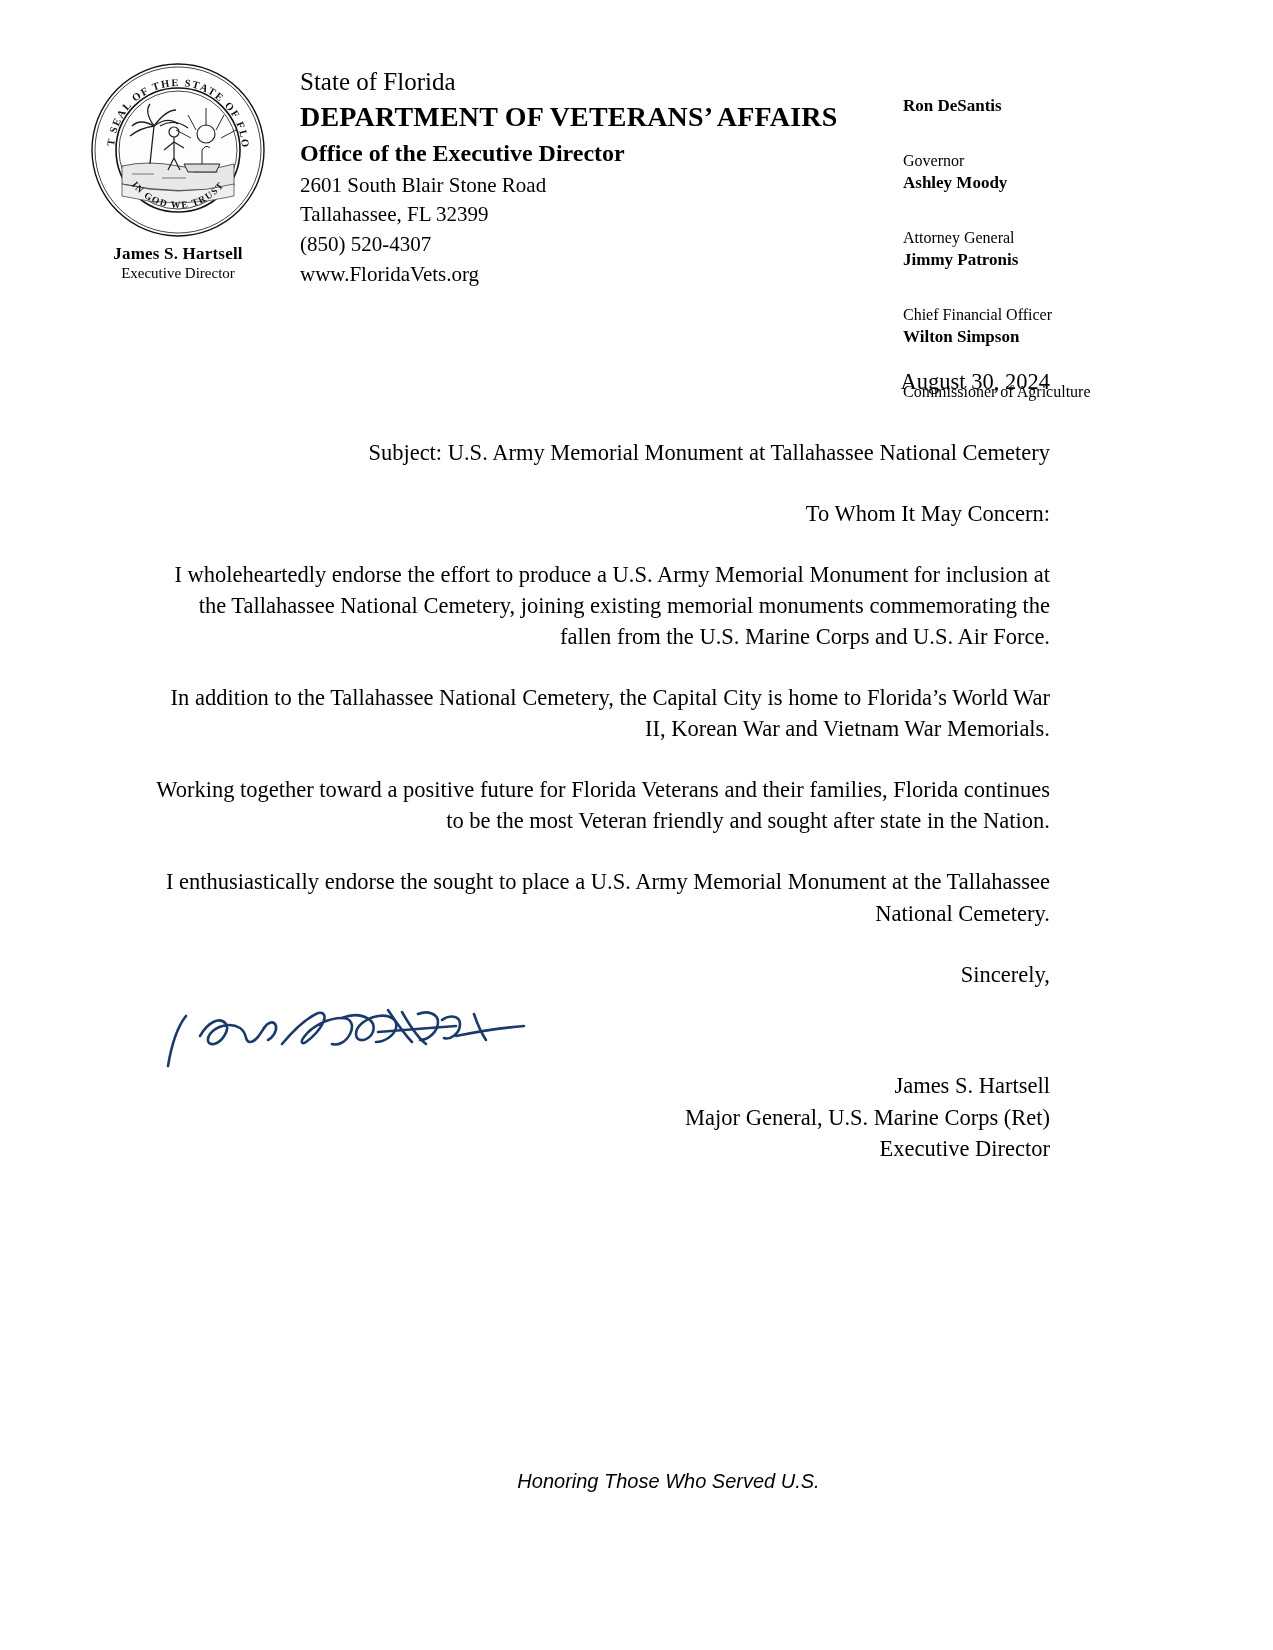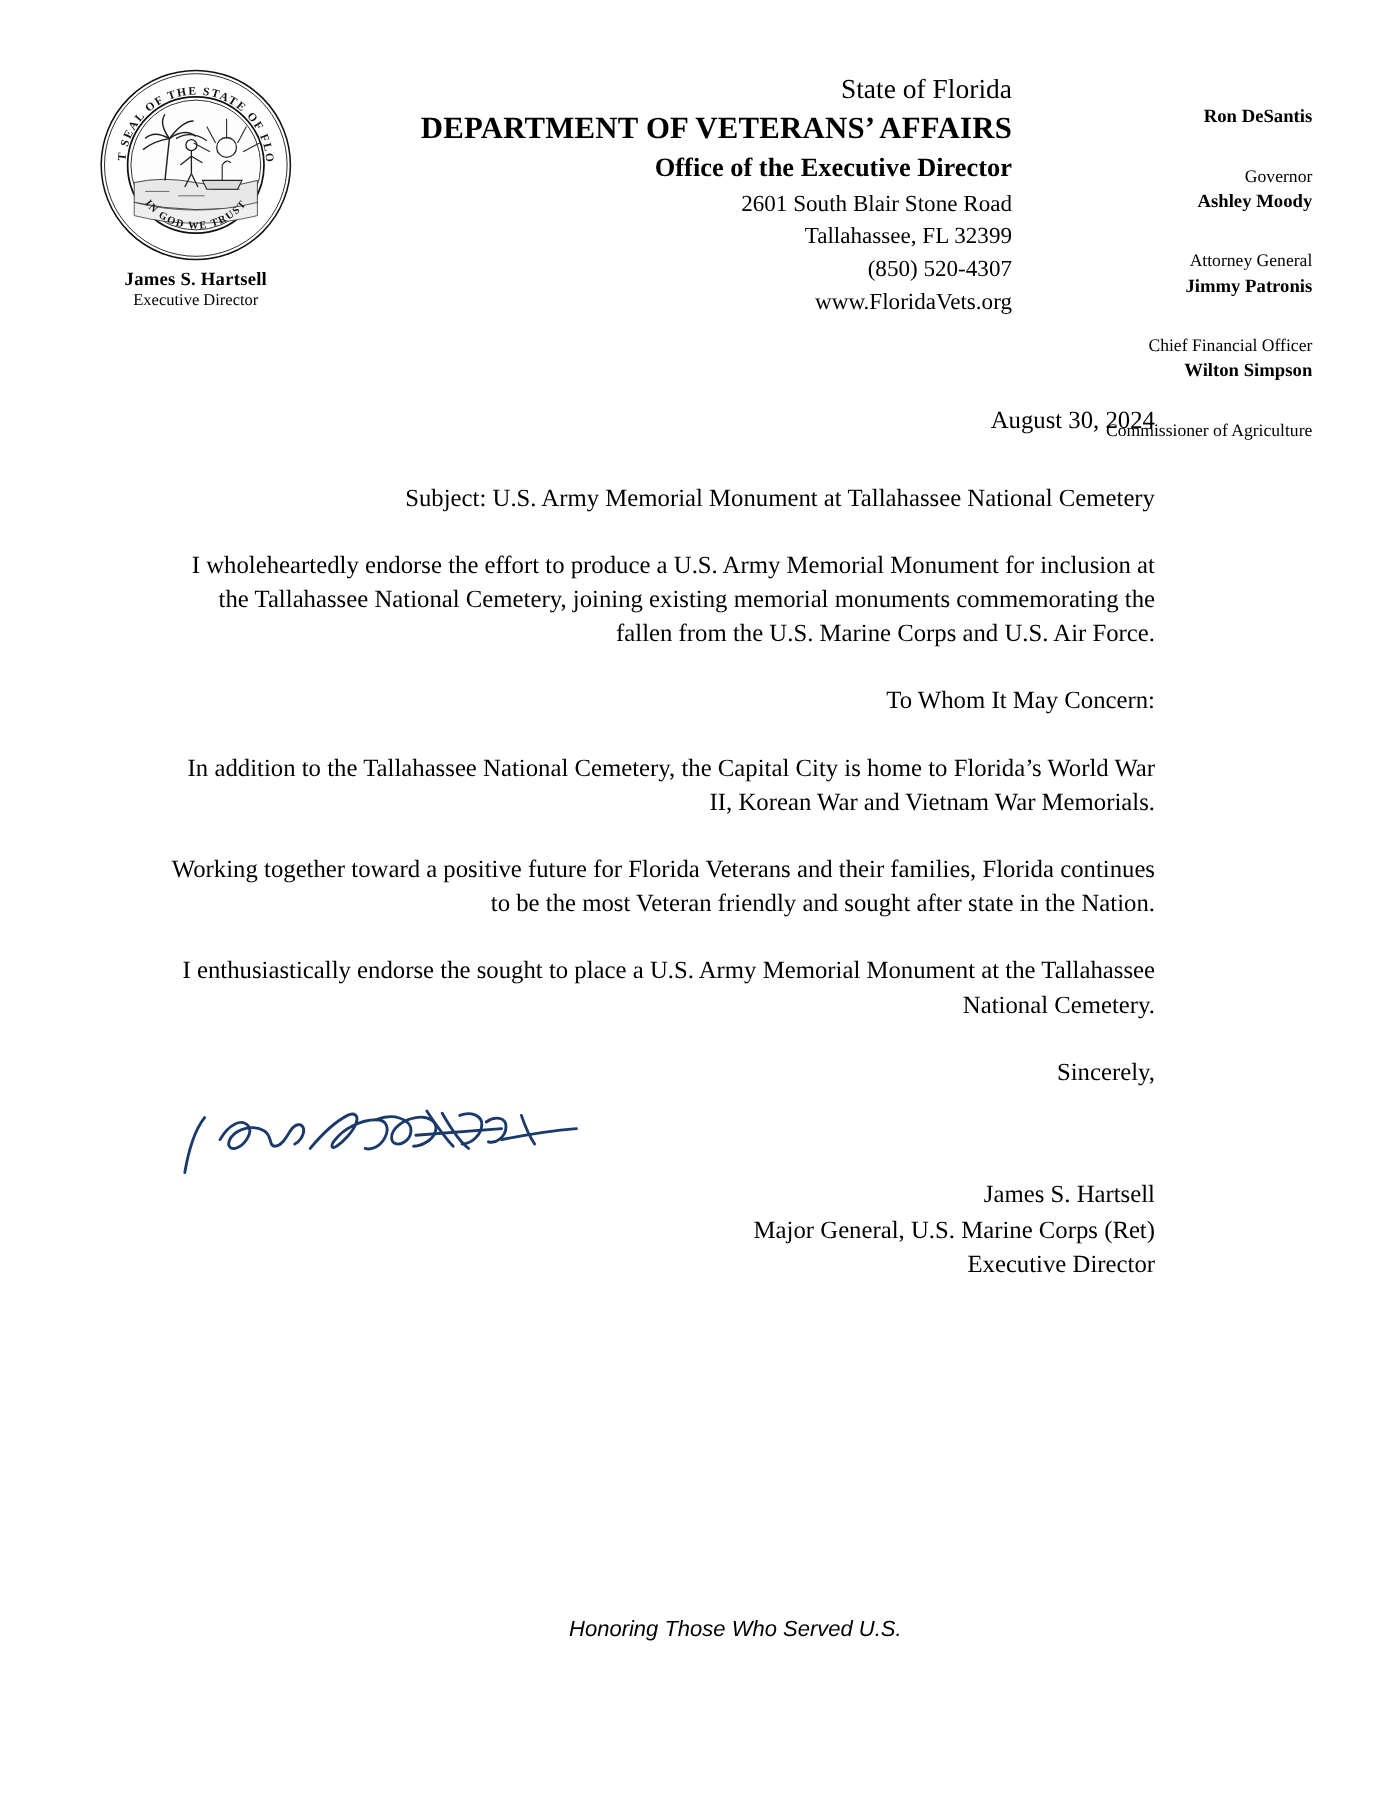--- a/index.html
+++ b/index.html
@@ -49,21 +49,21 @@
   .seal-title {
     font-size: 15px;
     margin-top: 1px;
   }
 
   .center-block {
     position: absolute;
     left: 300px;
     top: 18px;
     width: 620px;
-    text-align: right;
+    text-align: left;
     line-height: 1.28;
   }
   .ch-line1 { font-size: 25px; }
   .ch-line2 {
     font-size: 28px;
     font-weight: bold;
     letter-spacing: 0.2px;
     margin-top: 1px;
   }
   .ch-line3 {
@@ -71,21 +71,21 @@
     font-weight: bold;
     margin-top: 3px;
   }
   .ch-addr { font-size: 21px; margin-top: 3px; }
 
   .officials {
     position: absolute;
     right: 80px;
     top: 48px;
     width: 290px;
-    text-align: right;
+    text-align: left;
     line-height: 1.18;
   }
   .off-name {
     font-size: 17px;
     font-weight: bold;
   }
   .off-role {
     font-size: 16px;
     margin-bottom: 2px;
     margin-top: 36px;
@@ -227,22 +227,22 @@
       <div class="off-name">Jimmy Patronis</div>
       <div class="off-role">Chief Financial Officer</div>
       <div class="off-name">Wilton Simpson</div>
       <div class="off-role">Commissioner of Agriculture</div>
     </div>
   </div>
 
   <div class="letter-body">
     <p class="date">August 30, 2024</p>
     <p>Subject: U.S. Army Memorial Monument at Tallahassee National Cemetery</p>
+    <p>To Whom It May Concern:</p>
     <p>I wholeheartedly endorse the effort to produce a U.S. Army Memorial Monument for inclusion at the Tallahassee National Cemetery, joining existing memorial monuments commemorating the fallen from the U.S. Marine Corps and U.S. Air Force.</p>
-    <p>To Whom It May Concern:</p>
     <p>In addition to the Tallahassee National Cemetery, the Capital City is home to Florida’s World War II, Korean War and Vietnam War Memorials.</p>
     <p>Working together toward a positive future for Florida Veterans and their families, Florida continues to be the most Veteran friendly and sought after state in the Nation.</p>
     <p>I enthusiastically endorse the sought to place a U.S. Army Memorial Monument at the Tallahassee National Cemetery.</p>
     <p class="closing">Sincerely,</p>
 
     <div class="signature">
       <svg width="420" height="78" viewBox="0 0 420 78">
         <g fill="none" stroke="#1b3a6b" stroke-width="2.6" stroke-linecap="round">
           <path d="M12,74 C16,50 22,34 30,24"></path>
           <path d="M44,44 C52,30 64,24 70,32 C74,38 66,50 58,52 C52,53 50,48 54,42 C60,34 74,30 84,36 C92,41 88,50 94,50 C100,50 104,42 108,36"></path>

